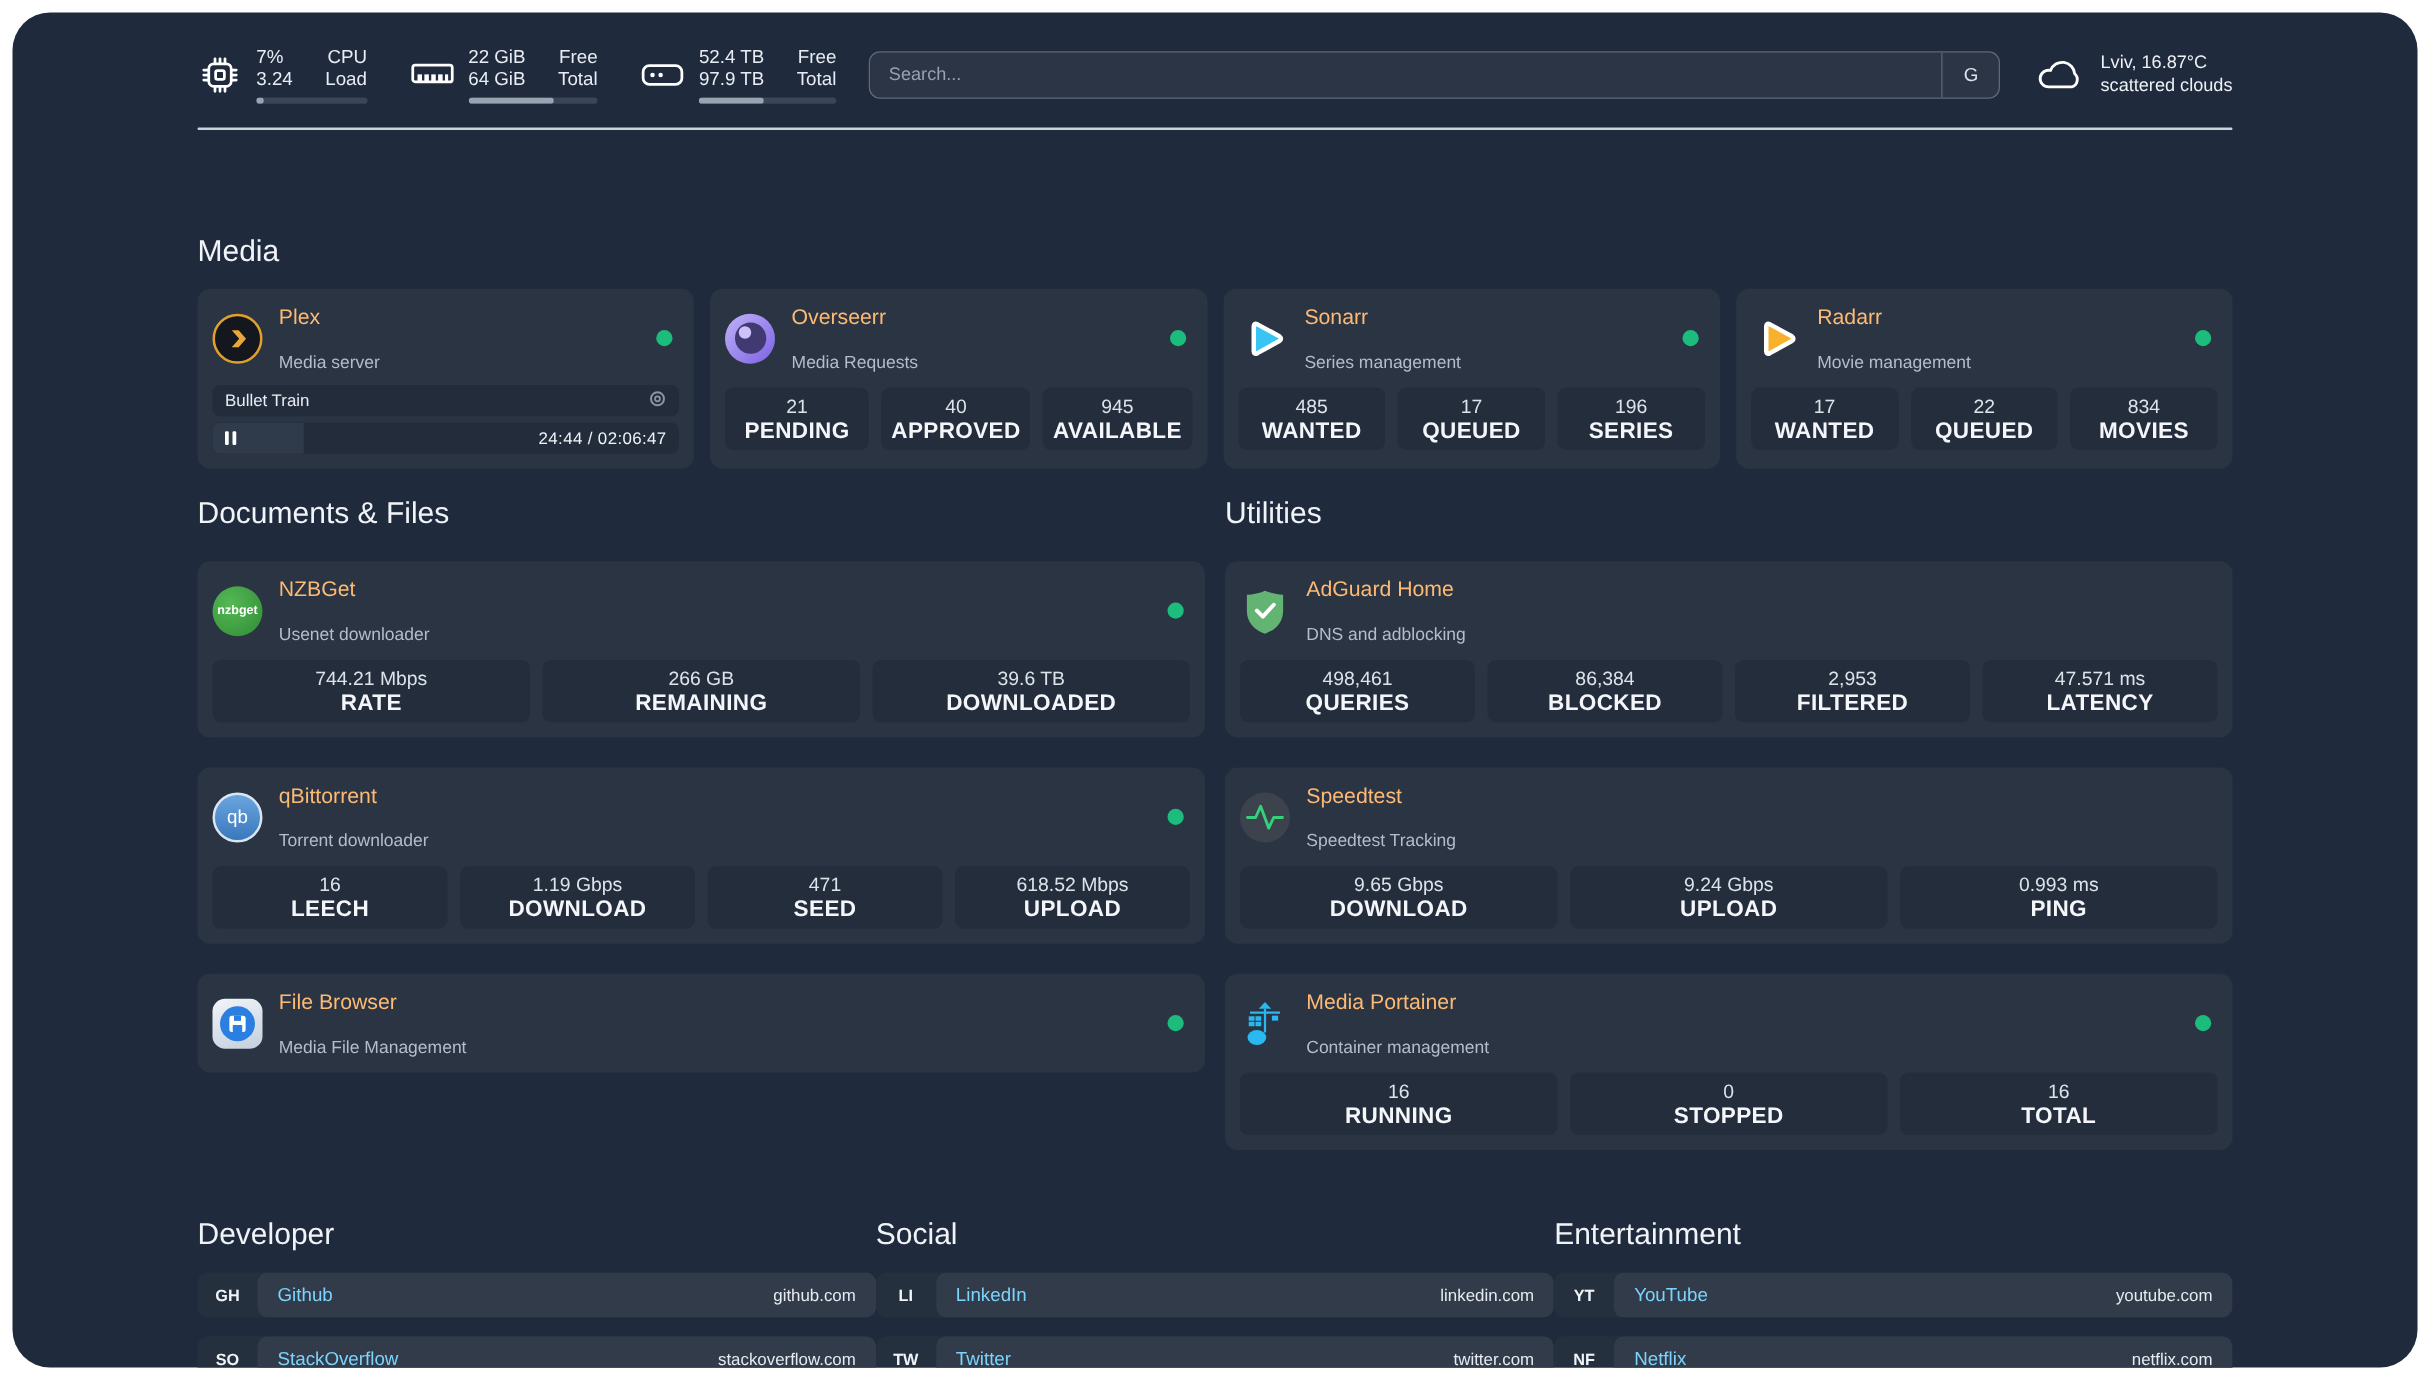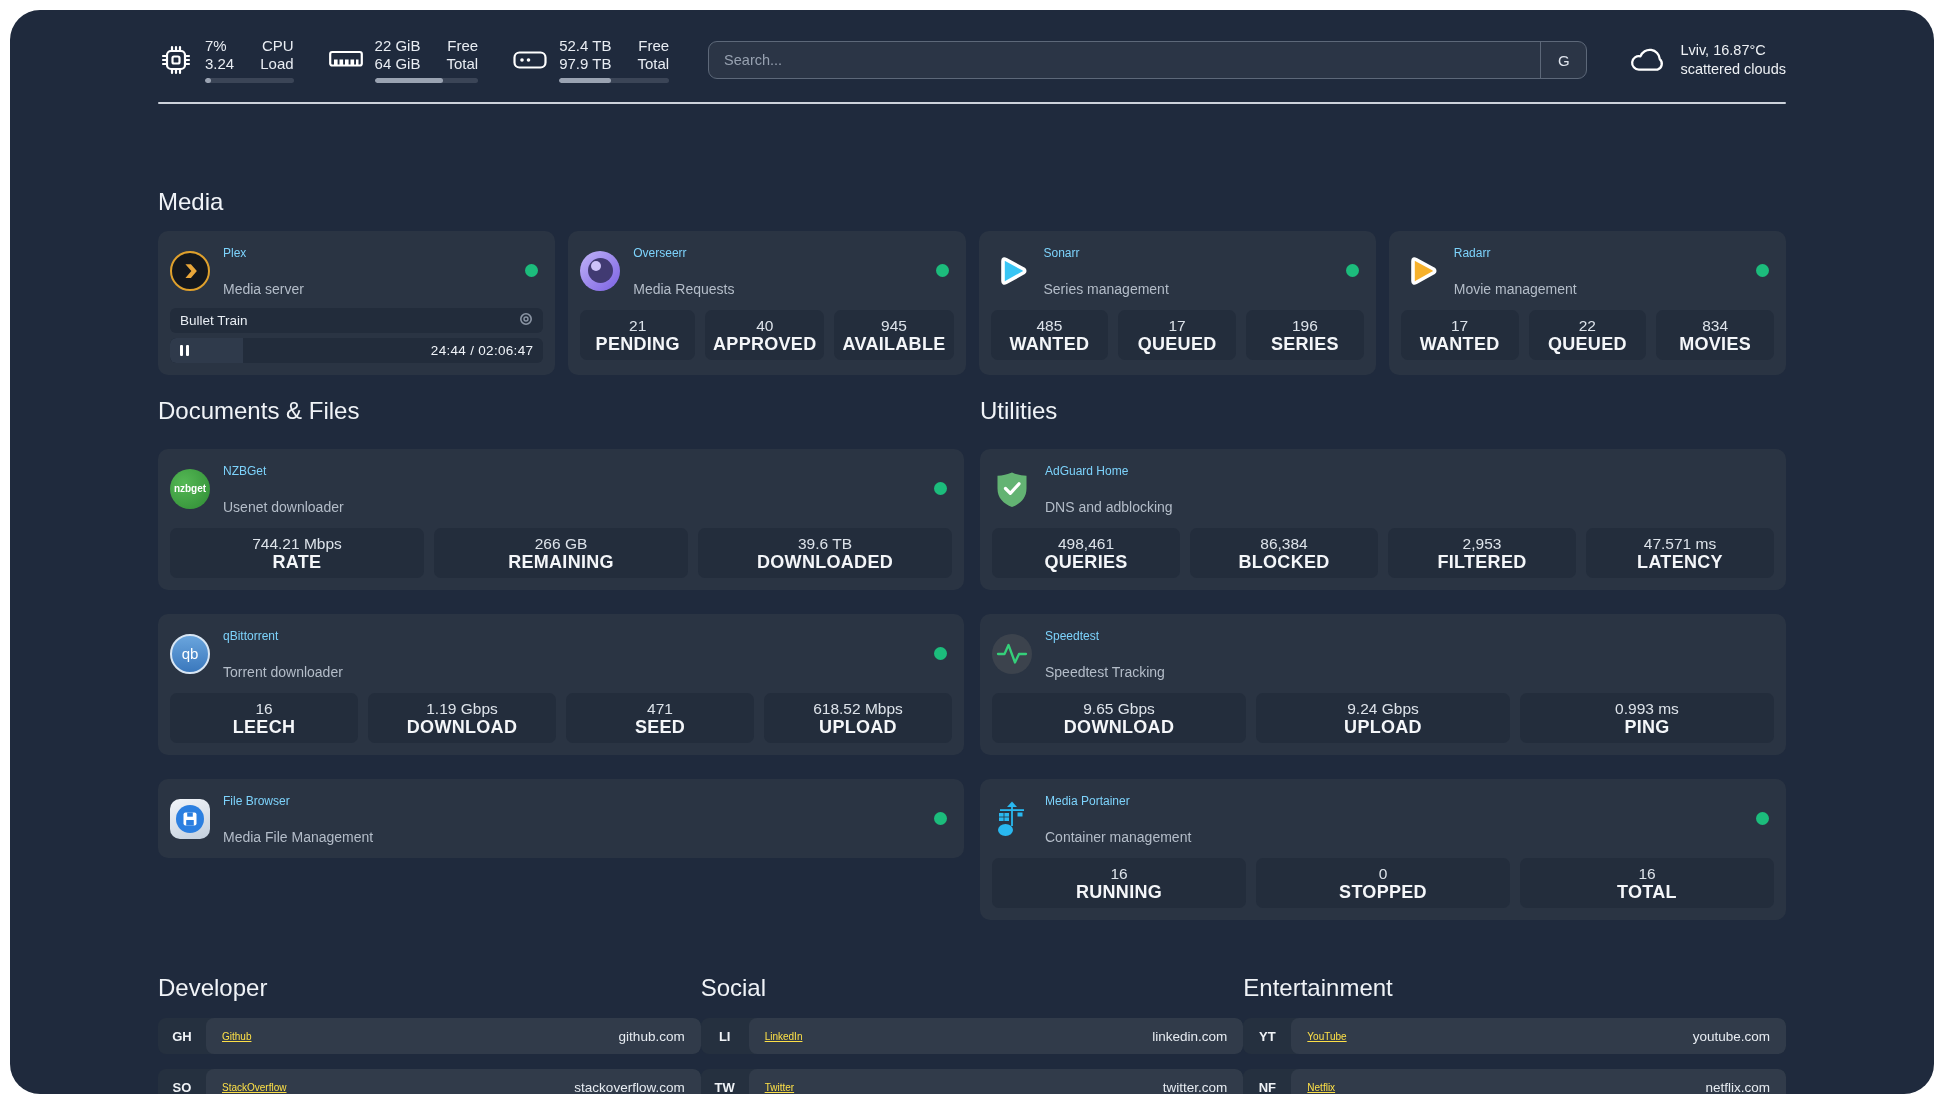--- a/index.html
+++ b/index.html
@@ -12,21 +12,21 @@
   .hstats { display:flex; gap:34px; align-items:center; }
   .hstat { display:flex; gap:11px; align-items:center; }
   .hstat-icon { width:36px; height:36px; flex:none; display:flex; align-items:center; justify-content:center; }
   .hstat-data { display:flex; flex-direction:column; }
   .hstat-cols { display:flex; gap:26px; }
   .hcol { display:flex; flex-direction:column; font-size:15px; line-height:18px; color:#e9edf3; }
   .hcol.right { text-align:right; }
   .hbar { margin-top:5px; height:5px; border-radius:3px; background:#3b4557; overflow:hidden; }
   .hbar-fill { height:100%; border-radius:3px; background:#9aa3b2; }
 
-  .search { flex:1; margin:0 39px; height:38px; display:flex; align-items:stretch; background:#2b3546; border:1px solid #5d6879; border-radius:9px; overflow:hidden;gap:37px; }
+  .search { flex:1; margin:0 26px; height:38px; display:flex; align-items:stretch; background:#2b3546; border:1px solid #5d6879; border-radius:9px; overflow:hidden;gap:37px; }
   .search input { flex:1; background:transparent; border:none; outline:none; color:#e6eaf0; padding:0 15px; font-size:14.5px; font-family:"Liberation Sans", sans-serif; }
   .search input::placeholder { color:#97a1b0; }
   .search-g { width:46px; border-left:1px solid #5d6879; display:flex; align-items:center; justify-content:center; color:#dfe4ec; font-size:15px; cursor:pointer; }
 
   .weather { display:flex; gap:12px; align-items:center; }
   .weather-icon { width:42px; height:32px; }
   .weather-text { font-size:14.5px; line-height:19px; color:#eef1f5; }
 
   .divider { margin-top:16px; height:2px; background:#ccd2db; border-radius:1px; }
 
@@ -35,21 +35,21 @@
   .media-section { margin-top:84px; }
   .grid-media { display:grid; grid-template-columns:repeat(4,1fr); gap:13px; margin-top:15px; }
   .grid-two { display:grid; grid-template-columns:1fr 1fr; gap:16px; margin-top:22px; }
   .col { display:flex; flex-direction:column; gap:24px; }
   .col .section-title { margin-bottom:0; }
 
   
   .card { background:#2a3443; border-radius:10px; padding:12px; }
   .card-head { display:flex; align-items:center; gap:13px; }
   .app-titles { display:flex; flex-direction:column; }
-  .app-title { font-size:12px; font-weight:500; color:#7dd3fc; line-height:21px; }
+  .app-title { font-size:17px; font-weight:500; color:#fdba74; line-height:21px; }
   .app-sub { font-size:14px; color:#b4bdc9; line-height:18px;margin-top:16px; }
   .status-dot { width:13px; height:13px; border-radius:50%; background:#1cbc7c; margin-left:auto; margin-right:5px; flex:none; }
 
   .stats-row { display:flex; gap:10px; margin-top:12px; }
   .stat-tile { flex:1; background:#232d3c; border-radius:7px; padding:6px 8px 7px; text-align:center; }
   .stat-value { display:block; font-size:15.5px; color:#dde3ea; line-height:20px; }
   .stat-label { display:block; font-size:18px; font-weight:700; color:#f4f6f9; line-height:17px; letter-spacing:.3px; }
 
   
   .np { margin-top:10px; }
@@ -73,21 +73,21 @@
   .fb-ic { background:linear-gradient(160deg,#f2f5f9,#c3cfdd); }
   .fb-circle { width:28px; height:28px; border-radius:50%; background:#2b7fe0; display:flex; align-items:center; justify-content:center; }
   .speed-ic { background:#3c434d; }
 
   
   .grid-three { display:grid; grid-template-columns:repeat(3,1fr); margin-top:54px; align-items:start; }
   .links { display:flex; flex-direction:column; gap:15px; margin-top:16px; }
   .link-row { display:flex; height:36px; border-radius:8px; background:#25303f; overflow:hidden; cursor:pointer; }
   .link-badge { width:48px; flex:none; display:flex; align-items:center; justify-content:center; font-size:13px; font-weight:700; color:#f0f3f7; }
   .link-body { flex:1; background:#313b4a; border-radius:8px; display:flex; align-items:center; justify-content:space-between; padding:0 16px; }
-  .link-name { font-size:10px; color:#fde047;text-decoration:underline; }
+  .link-name { font-size:15px; color:#7dd3fc; }
   .link-url { font-size:13.5px; color:#e6ebf1; }
 </style>
 </head>
 <body>
 
 <div class="panel">
   <div class="container">
 
     <div class="header">
       <div class="hstats">

